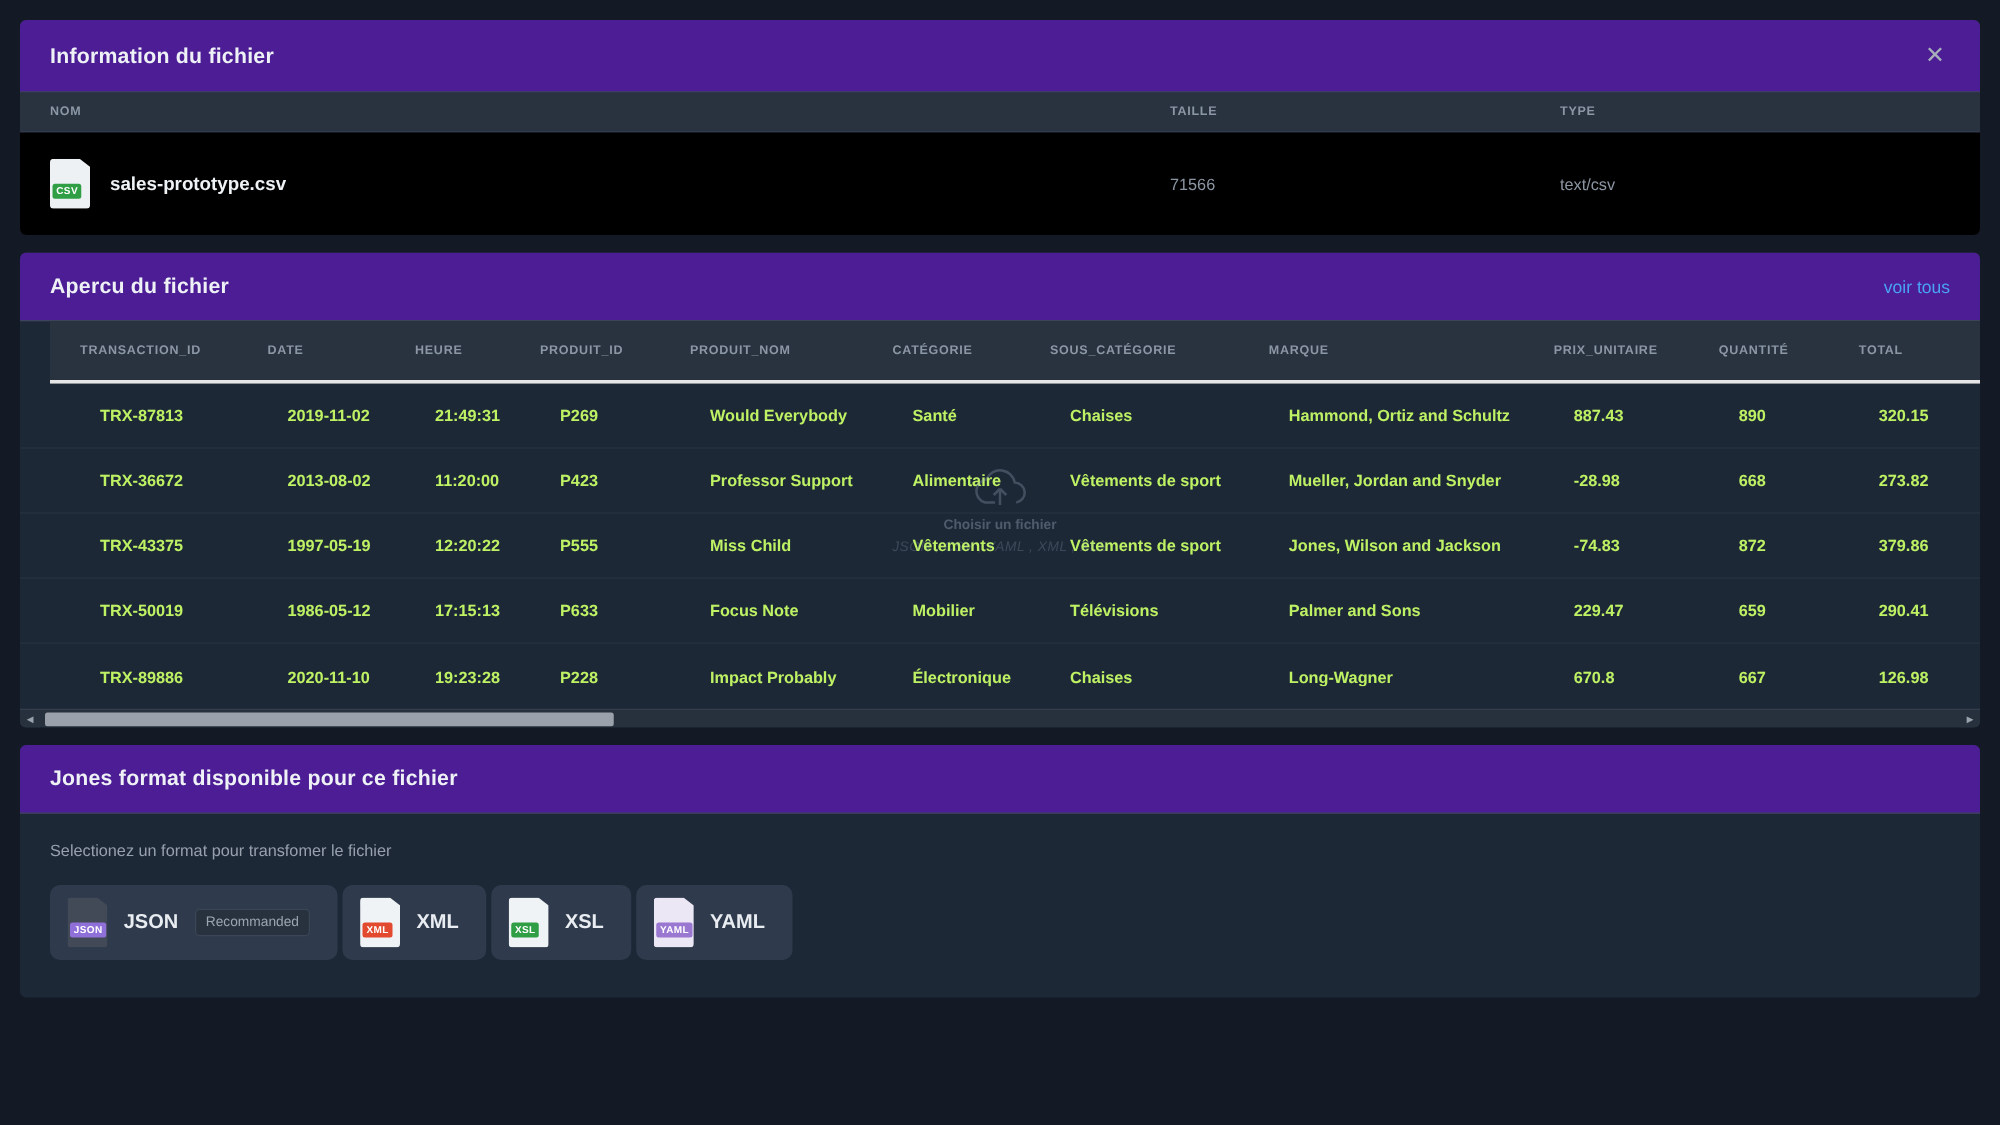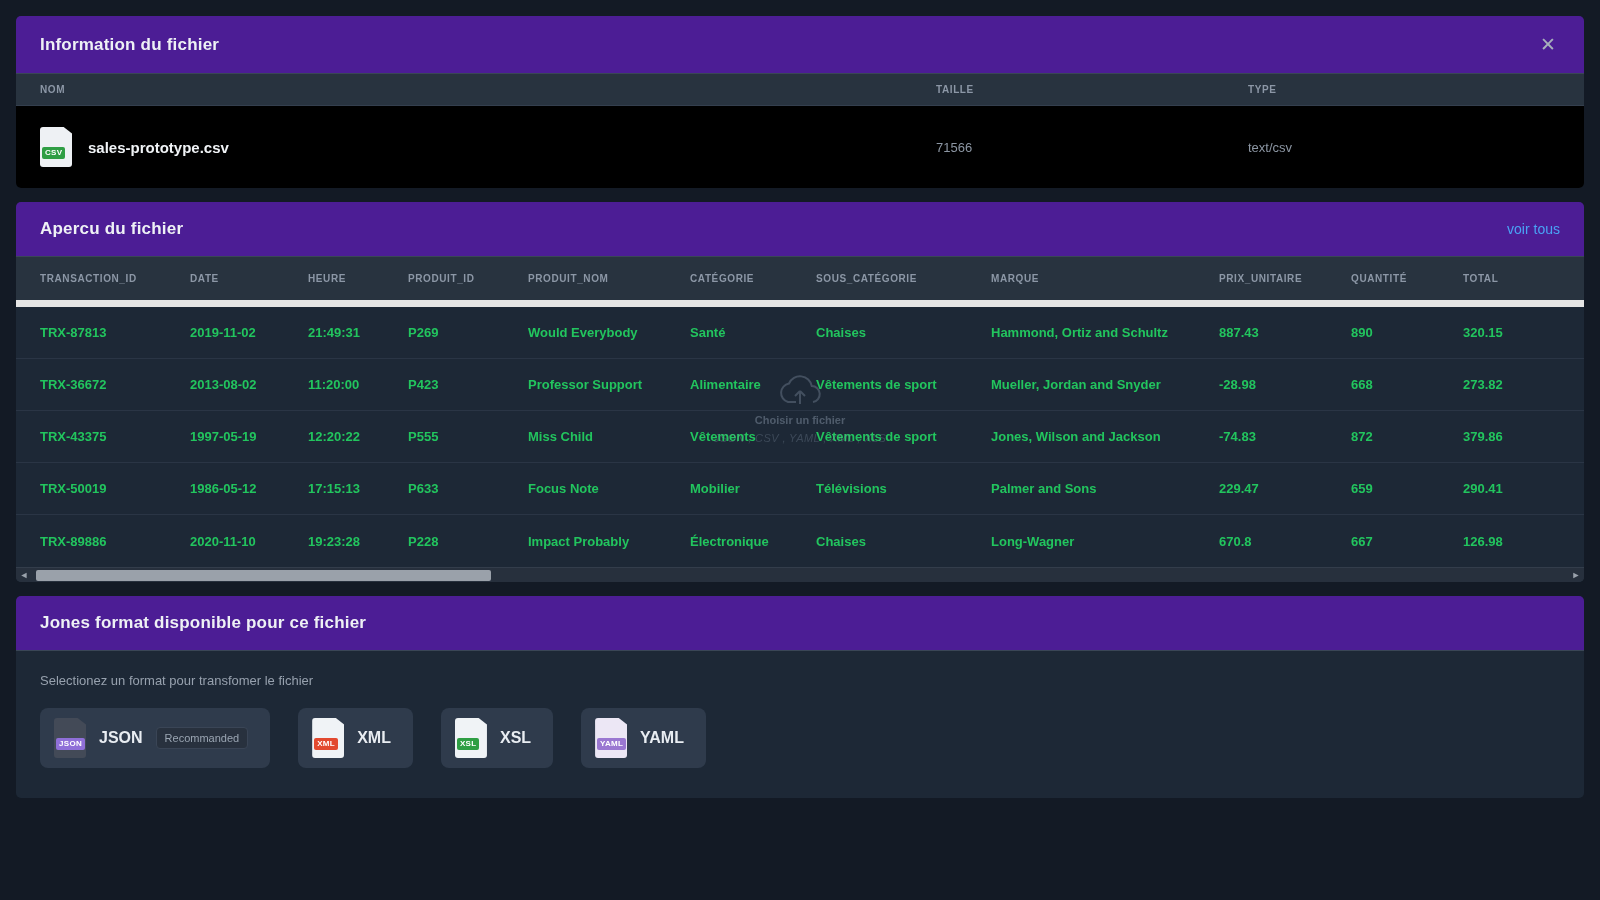--- a/index.html
+++ b/index.html
@@ -53,24 +53,24 @@
     letter-spacing:.3px; line-height:1;
   }
   .ficon.csv .band { background:#2f9e44; }
 
   
   .pv-grid {
     display:grid;
     grid-template-columns: 150px 118px 100px 120px 162px 126px 175px 228px 132px 112px minmax(110px,1fr);
     align-items:center; padding-left:24px;
   }
-  .pv-head { background:#28333f; height:50px; border-bottom:7px solid #e5e5e5; }
+  .pv-head { background:#28333f; height:50px; border-bottom:3px solid #e5e5e5;margin-left:24px; }
   .pv-row { height:52px; border-bottom:1px solid #2a3545; background:#1d2836; }
   .pv-row:last-child { border-bottom:none; }
-  .td { font-size:13px; font-weight:bold; color:#22c55e; padding-right:10px; white-space:nowrap; overflow:hidden; }
+  .td { font-size:13px; font-weight:bold; color:#bef264; padding-right:10px; white-space:nowrap; overflow:hidden;margin-left:40px; }
 
   
   .watermark {
     position:absolute; left:0; right:0; top:170px;
     display:flex; flex-direction:column; align-items:center; gap:6px;
     pointer-events:none; z-index:3;
   }
   .wm-title { font-size:11px; font-weight:bold; color:rgba(160,175,195,.38); }
   .wm-sub { font-size:11px; color:rgba(160,175,195,.24); letter-spacing:.4px;font-style:italic; }
   .wm-icon { opacity:.30; }
@@ -87,21 +87,21 @@
   }
   .scroll-track { flex:1; position:relative; }
   .scroll-thumb {
     position:absolute; left:4px; top:2px; height:11px; width:455px;
     background:#9aa1aa; border-radius:2px; cursor:grab;
   }
 
   
   .formats-body { padding:22px 24px 30px 24px; }
   .formats-sub { font-size:13px; color:#97a1ae; margin-bottom:20px; }
-  .format-list { display:flex; gap:28px; }
+  .format-list { display:flex; gap:4px; }
   .format-btn {
     display:flex; align-items:center; gap:13px;
     background:#2f3b4c; border:none; border-radius:8px;
     padding:10px 22px 10px 14px; min-height:58px; cursor:pointer;
     font-family:inherit;
   }
   .format-label { font-size:16px; font-weight:bold; color:#e9edf2; }
   .format-badge {
     font-size:11px; color:#9aa5b2; background:#28313e;
     border:1px solid #3a4556; border-radius:4px; padding:4px 8px;text-align:center;

